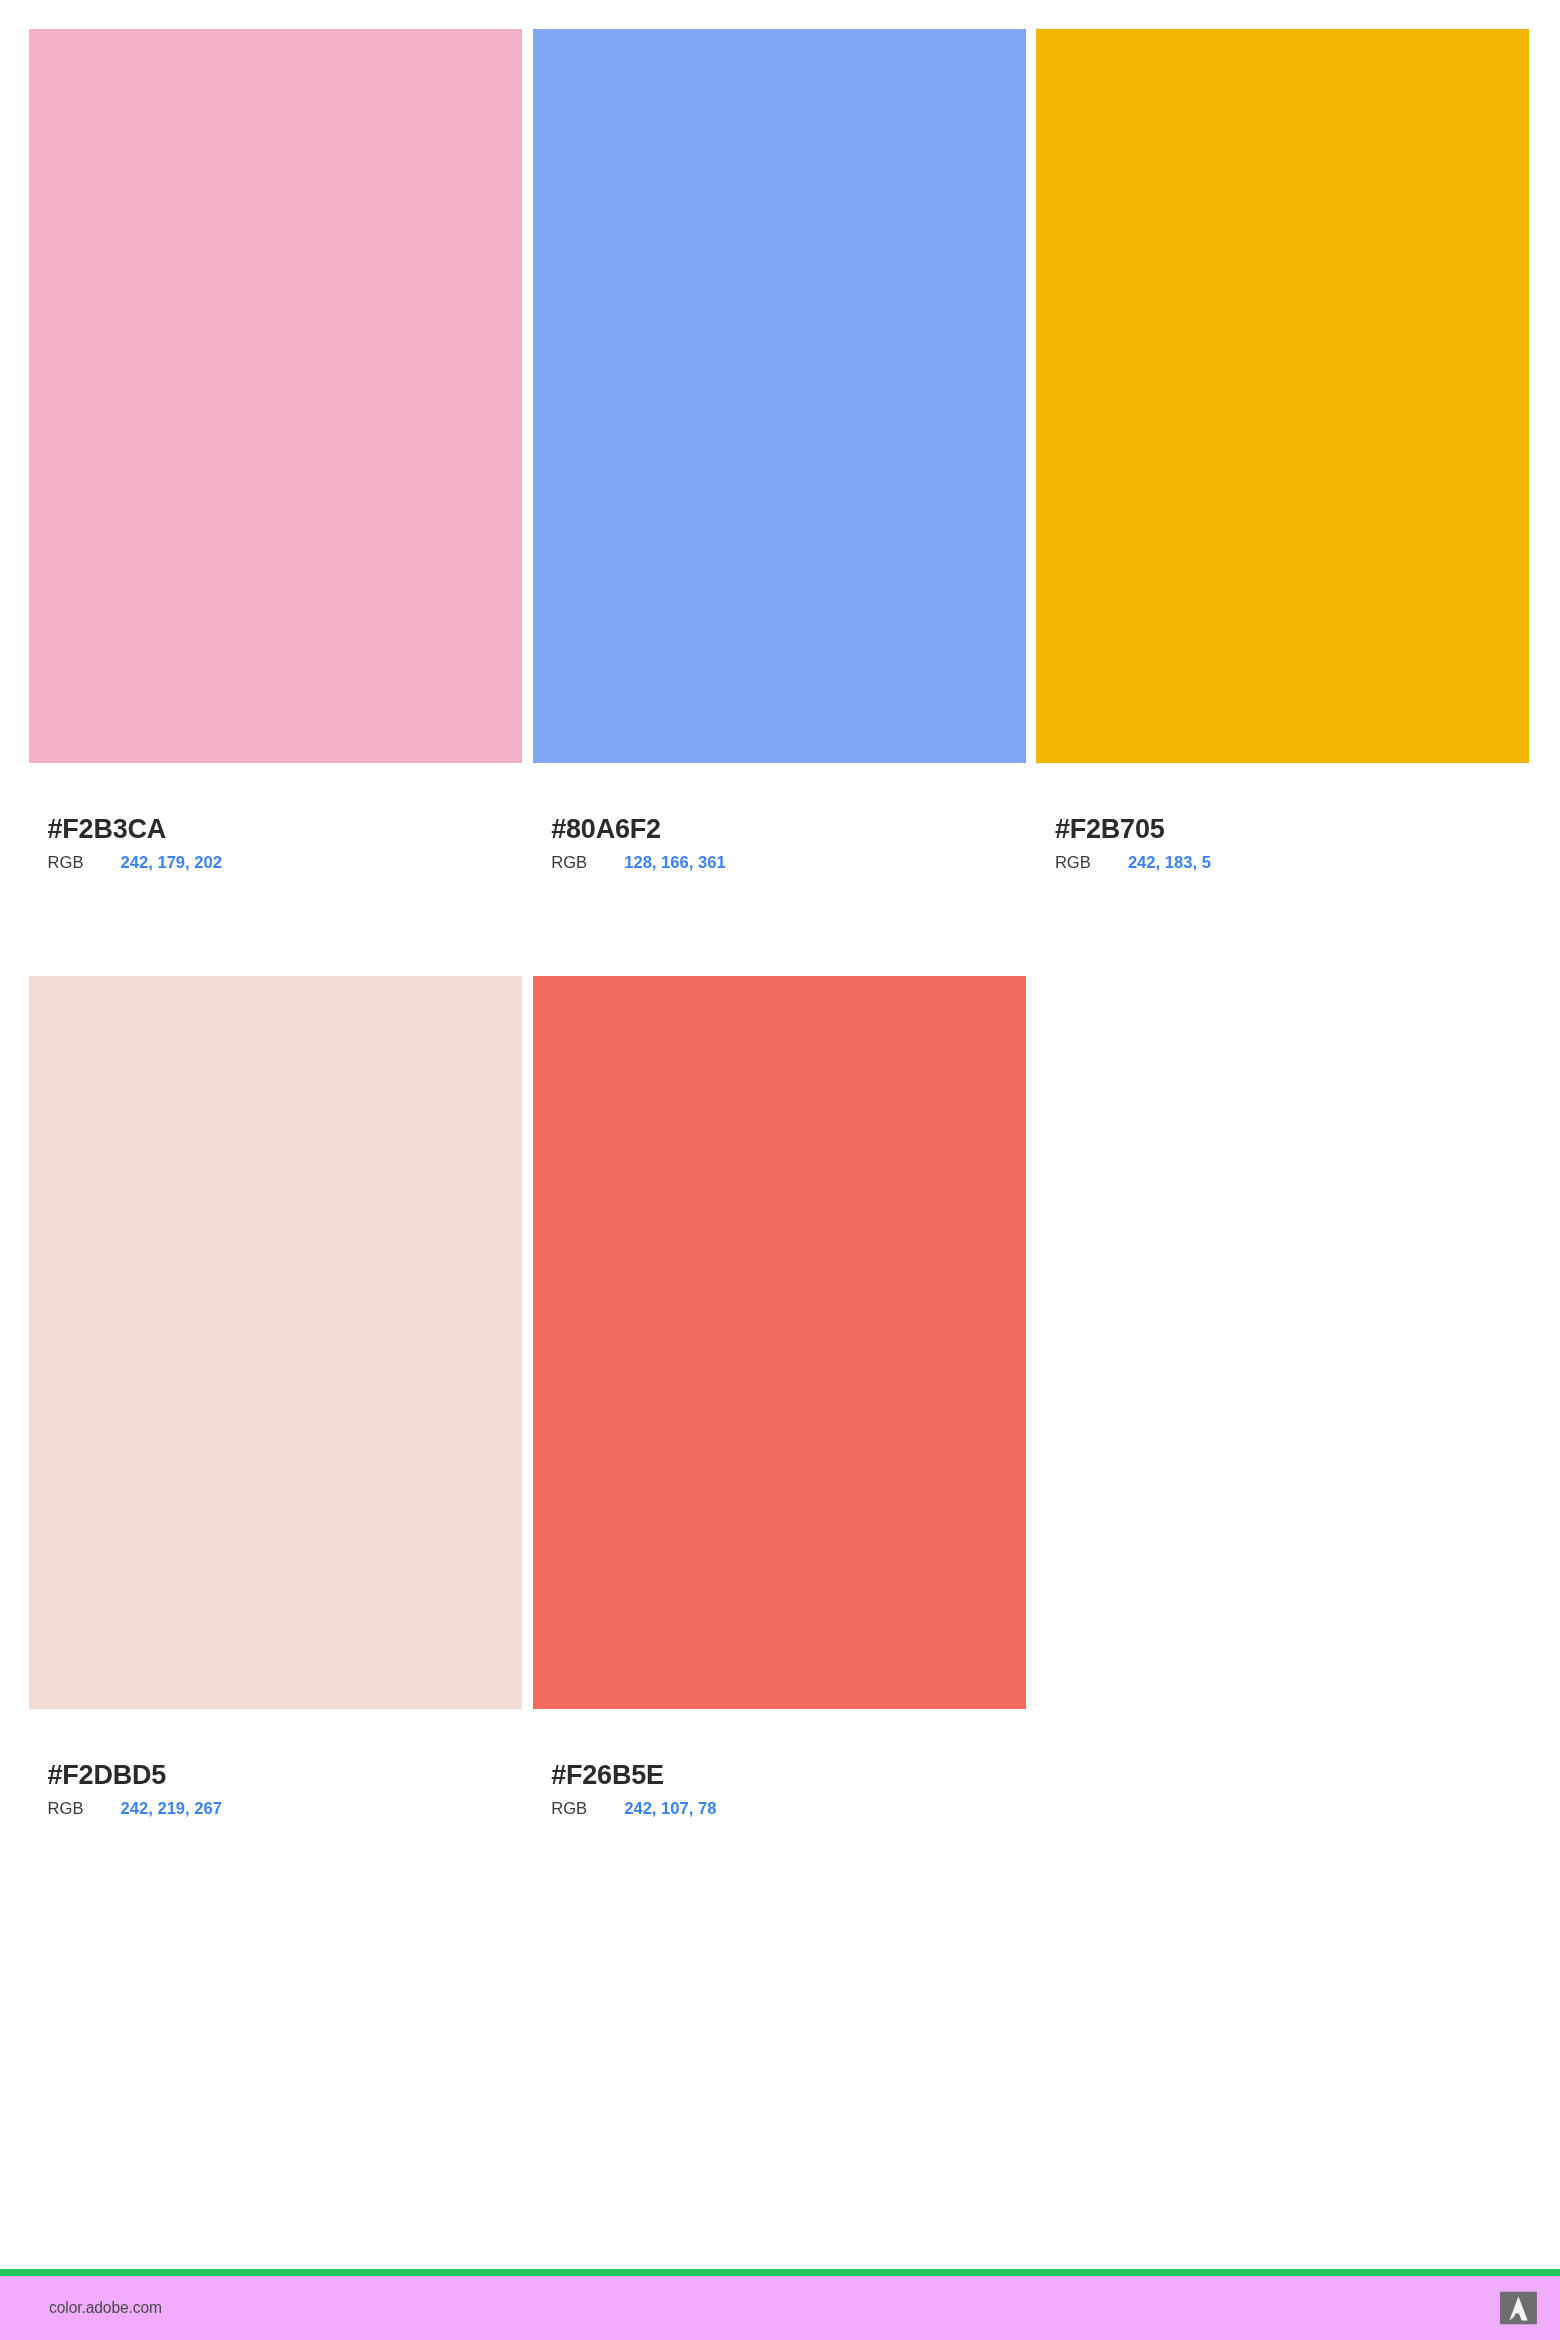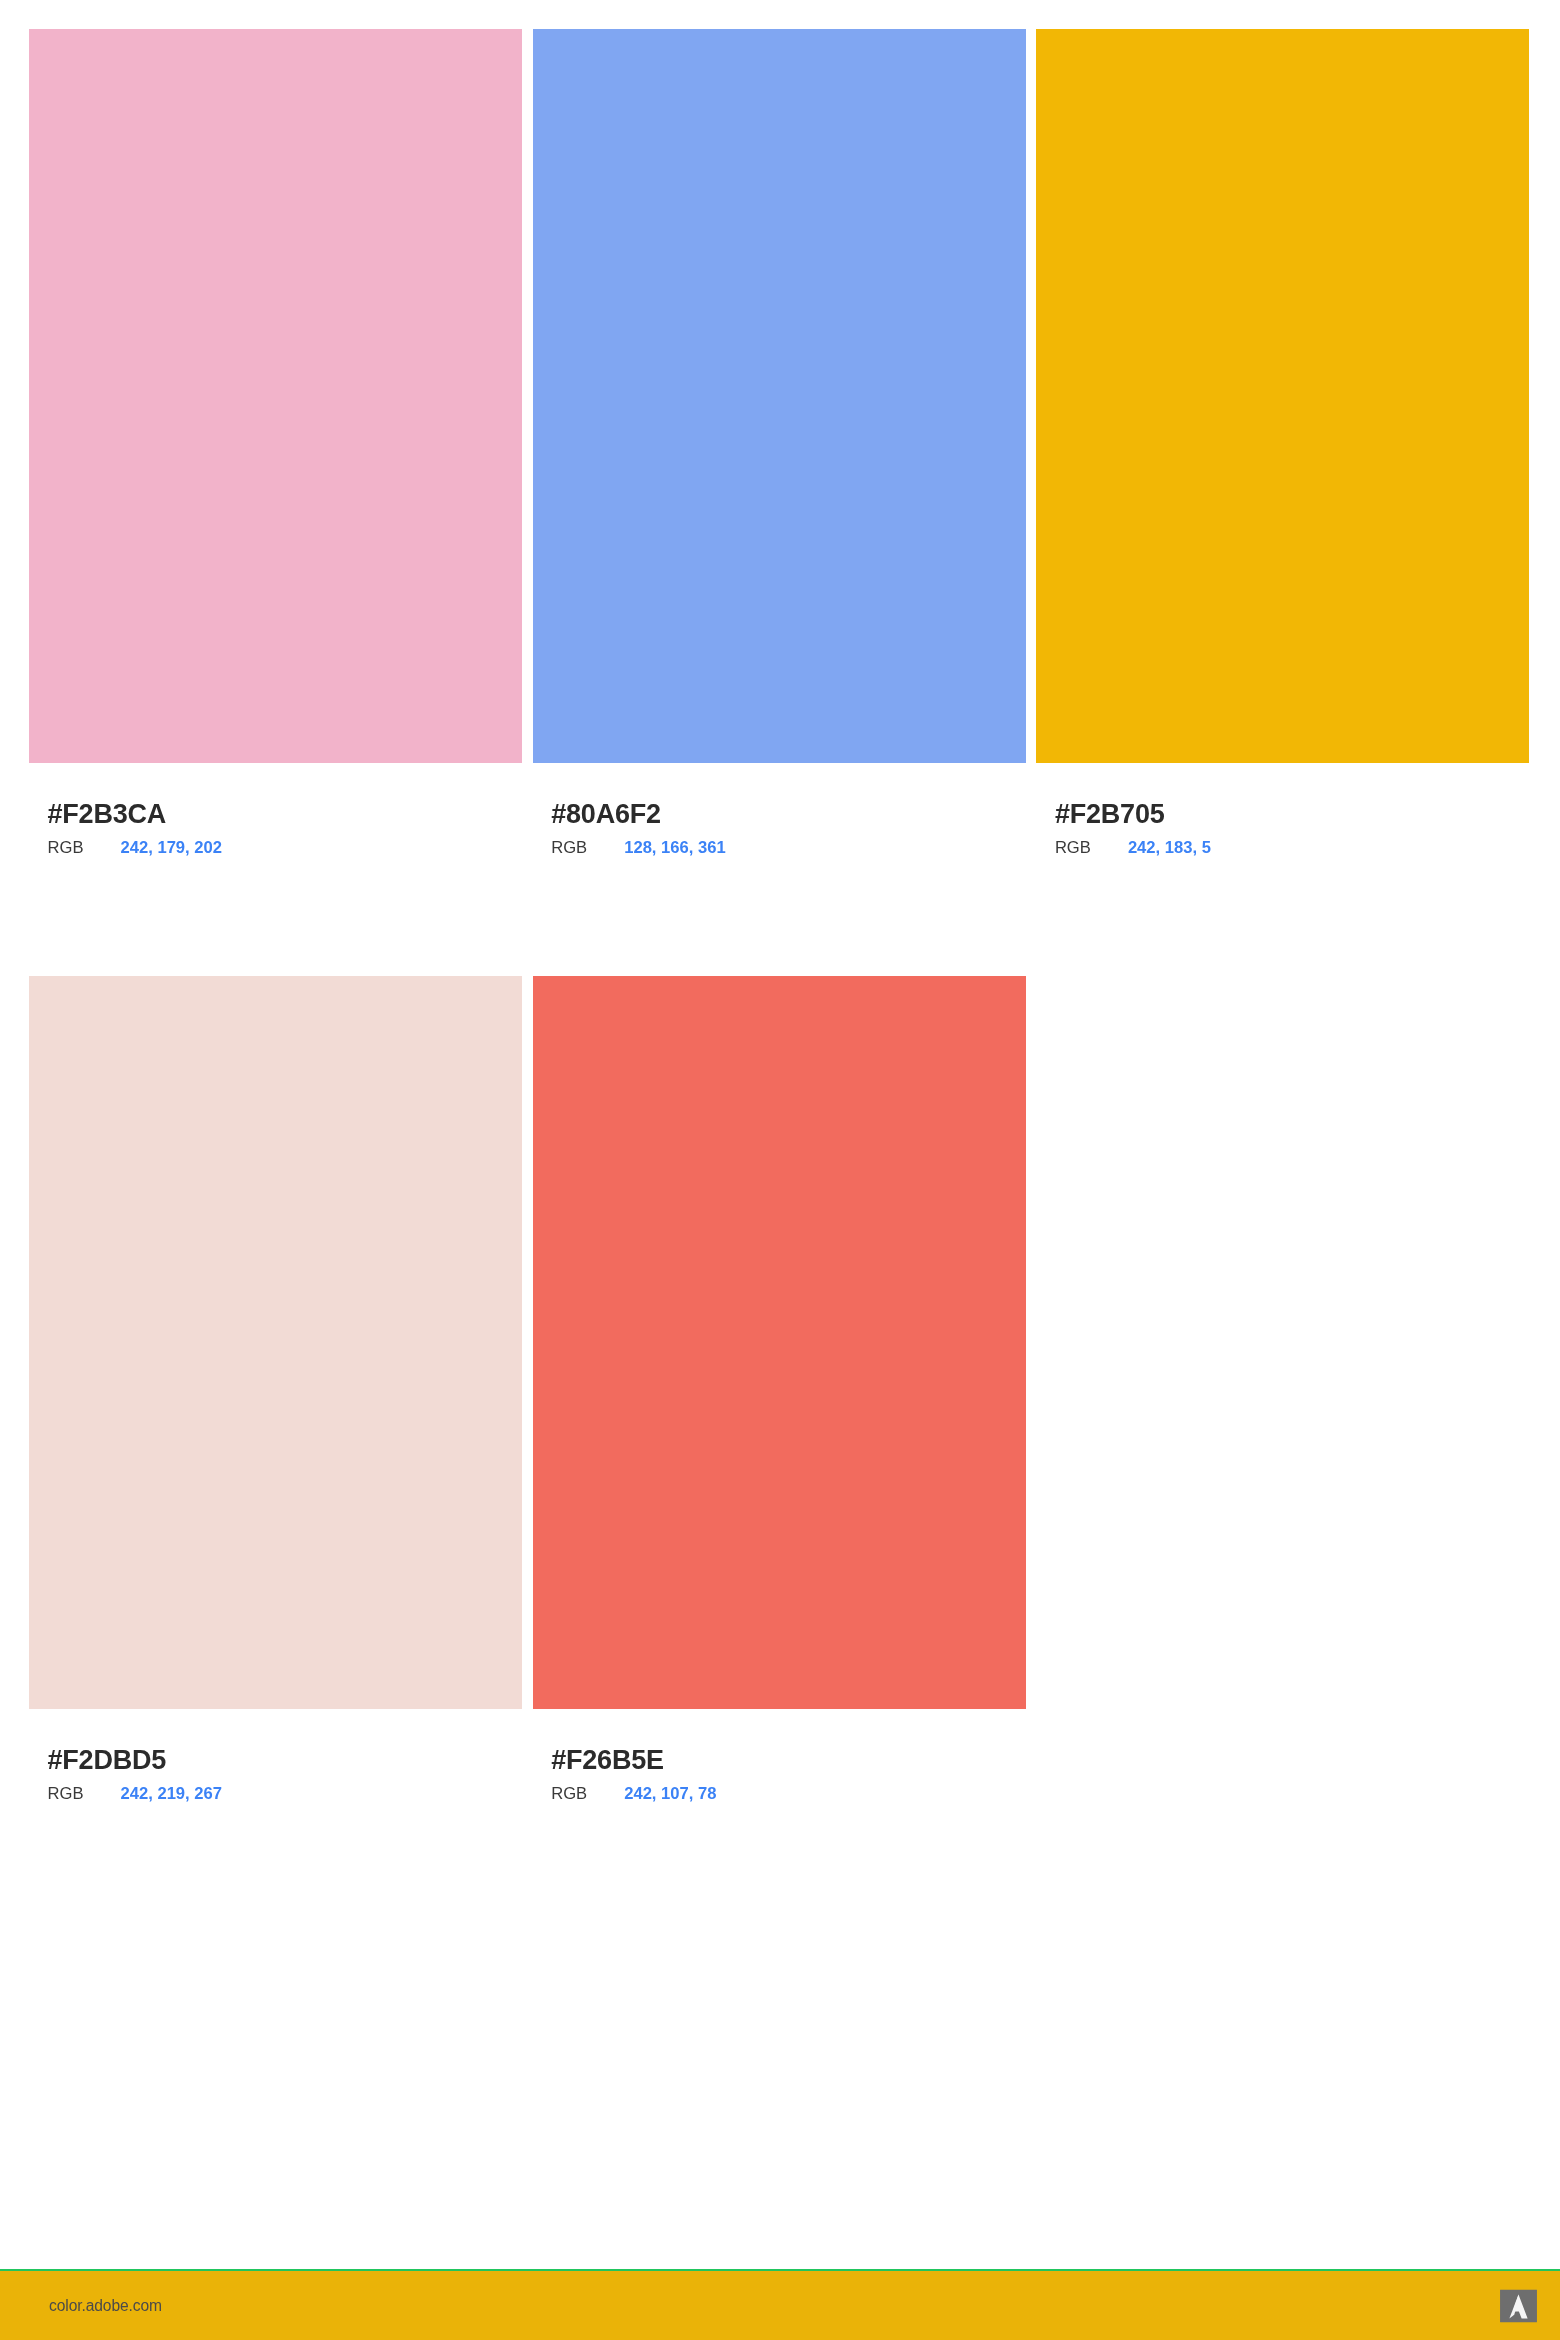--- a/index.html
+++ b/index.html
@@ -39,20 +39,21 @@
   }
 
   .row-1 { top: 29px; }
   .row-2 { top: 976px; }
 
   .swatch-cell {
     width: 493px;
     margin-right: 10.7px;
     display: flex;
     flex-direction: column;
+    gap: 15px;
   }
 
   .swatch-chip {
     width: 493px;
     display: block;
   }
 
   .row-1 .swatch-chip { height: 734px; }
   .row-2 .swatch-chip { height: 733px; }
 
@@ -92,22 +93,22 @@
     font-weight: bold;
     color: #3b82f6;
   }
 
   .footer {
     position: absolute;
     left: 0;
     top: 2269px;
     width: 1560px;
     height: 71px;
-    background: #eab308;
-    border-top: 2px solid #22c55e;
+    background: #f0abfc;
+    border-top: 7px solid #22c55e;
     box-sizing: border-box;
   }
 
   .footer-url {
     position: absolute;
     left: 49px;
     top: 50%;
     transform: translateY(-50%);
     font-size: 15.6px;
     color: #4a4a4a;

